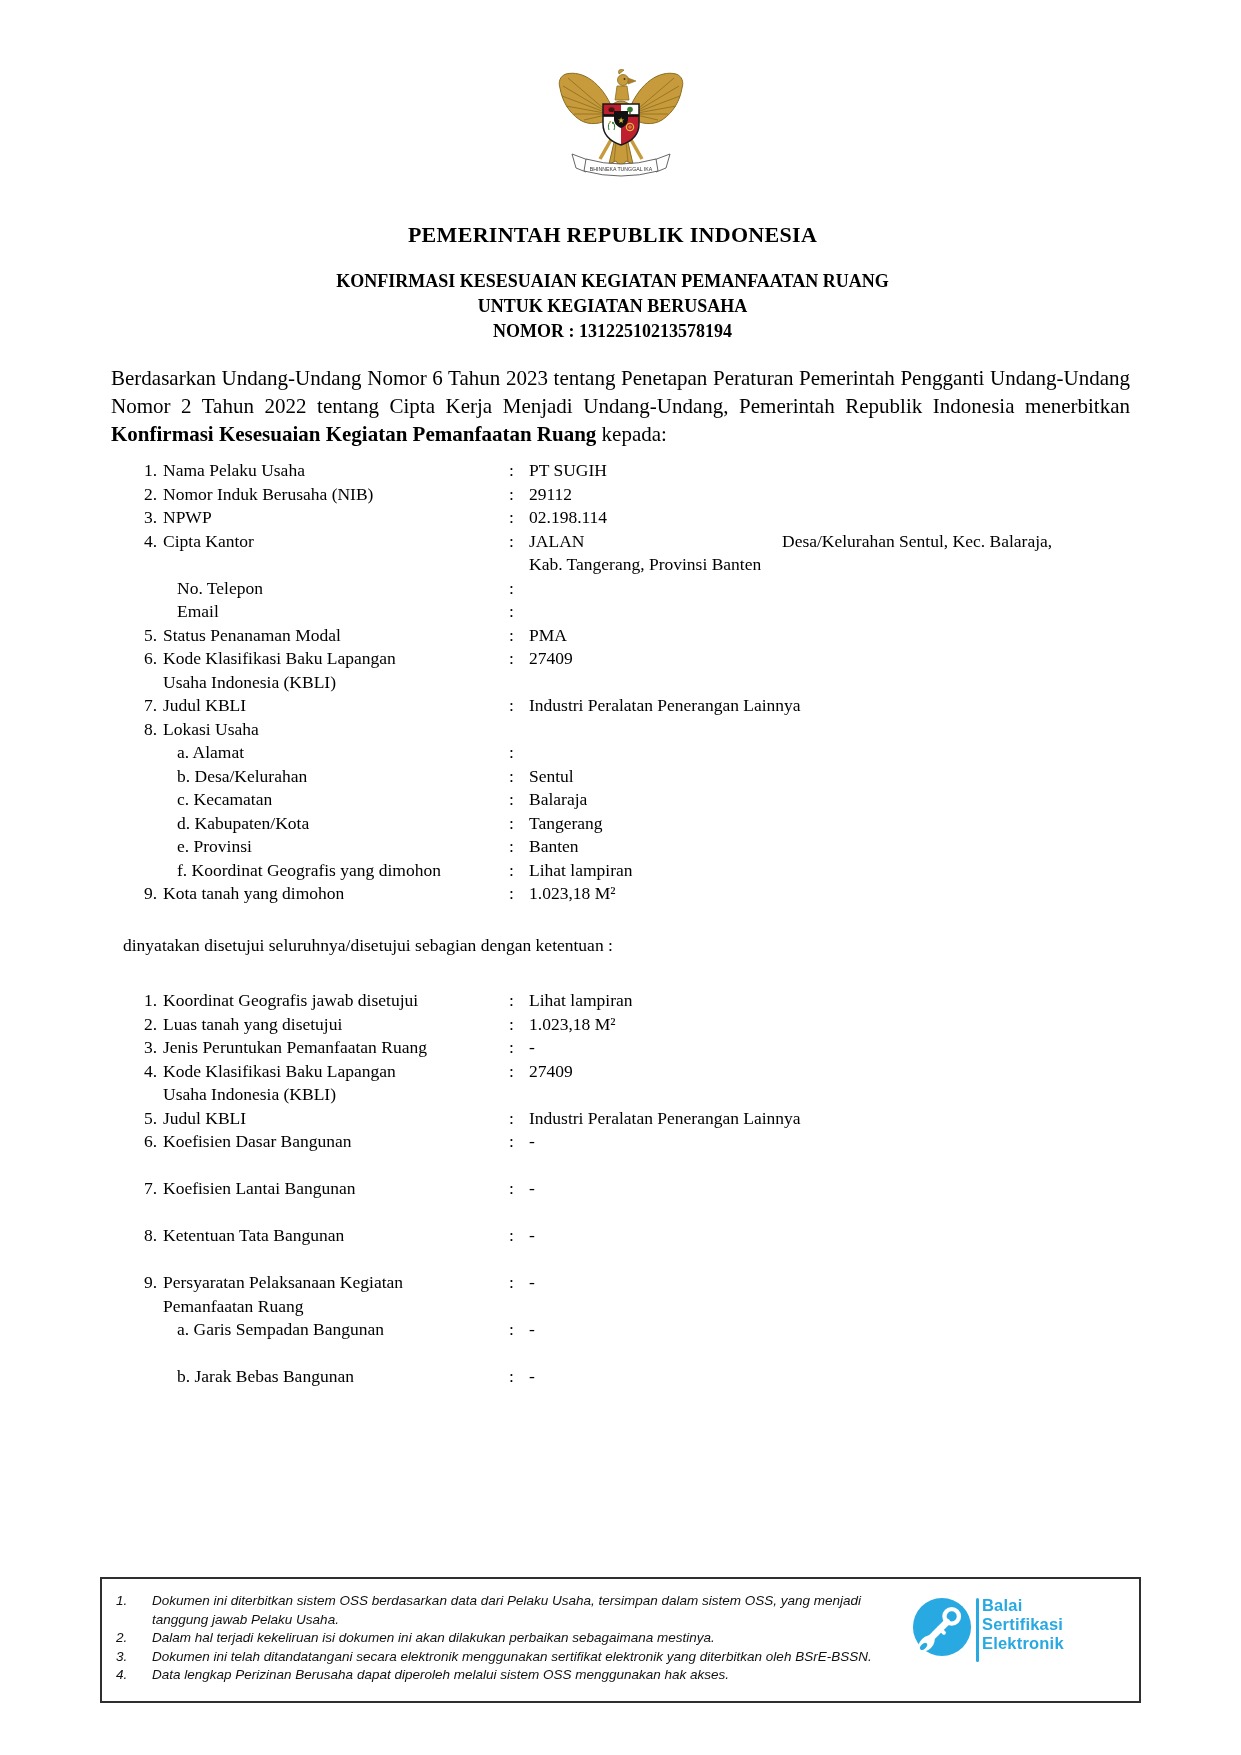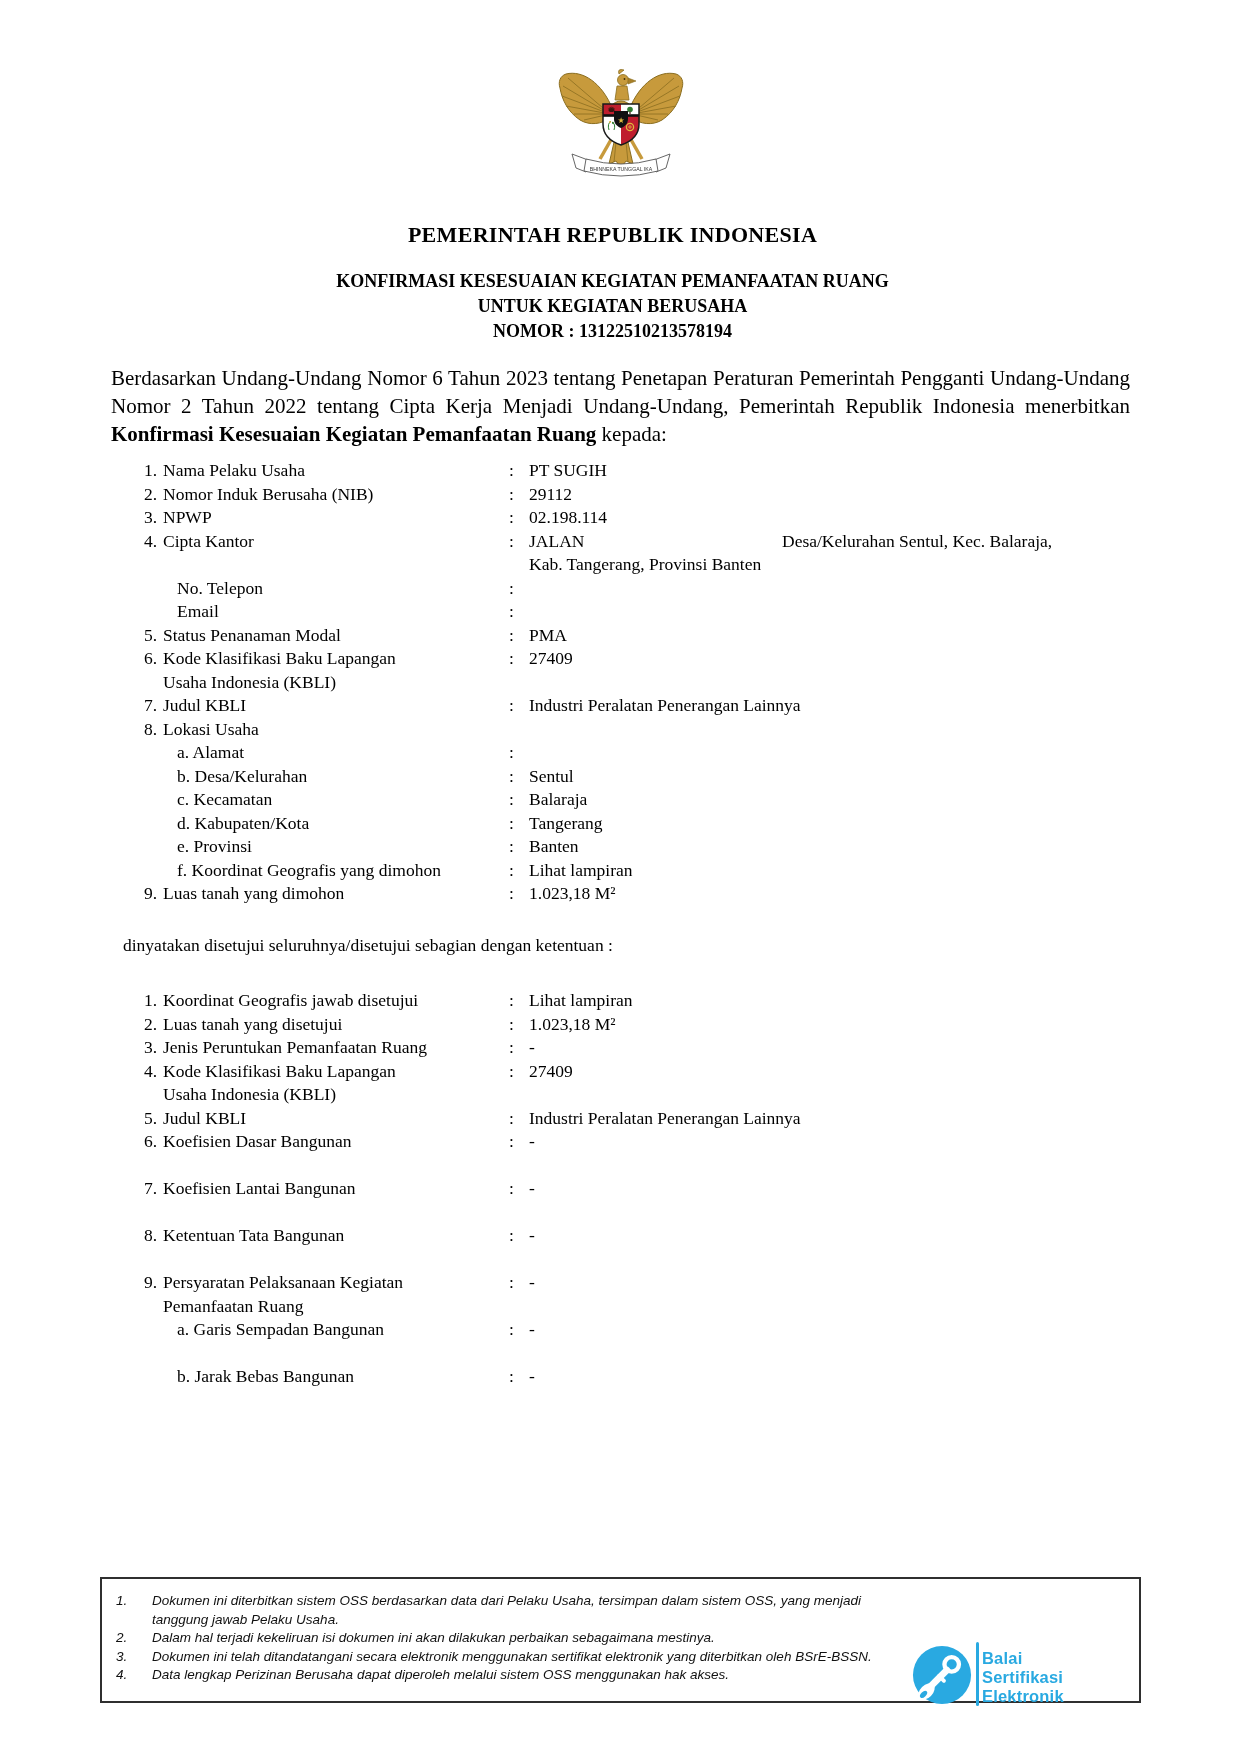--- a/index.html
+++ b/index.html
@@ -25,21 +25,21 @@
   .list2 { margin-top:32px; }
   .footer-box {
     position:absolute; top:1577px; left:100px; width:1041px; height:126px;
     border:2px solid #2f2f2f; box-sizing:border-box;
     display:flex; align-items:flex-start; padding:13px 16px 10px 14px; gap:16px;
   }
   .notes { flex:1; font-family:"Liberation Sans", sans-serif; font-style:italic;
            font-size:13.5px; line-height:18.5px; color:#111; }
   .note-row { display:grid; grid-template-columns:30px 1fr; }
   .note-row .note-num { padding-left:6px; }
-  .logo { width:212px; display:flex; align-items:flex-end; gap:3px; padding-top:4px;margin-top:44px; }
+  .logo { width:212px; display:flex; align-items:flex-start; gap:3px; padding-top:4px; }
   .logo-bar { width:3px; height:64px; background:#29a9e1; border-radius:2px; margin-top:2px; }
   .logo-text { font-family:"Liberation Sans", sans-serif; font-weight:bold;
                font-size:16.5px; line-height:19px; color:#29a9e1; letter-spacing:.2px; }
 </style>
 </head>
 <body>
 
 <div class="page">
 
   <div class="emblem-wrap">
@@ -259,21 +259,21 @@
         <span class="num"></span>
         <span class="label">
             <div>f. Koordinat Geografis yang dimohon</div>
           </span>
         <span class="colon">:</span>
         <span class="value">Lihat lampiran</span>
       </div>
       <div class="row">
         <span class="num">9.</span>
         <span class="label">
-            <div>Luas tanah yang dimohon</div>
+            <div>Kota tanah yang dimohon</div>
           </span>
         <span class="colon">:</span>
         <span class="value">1.023,18 M²</span>
       </div>
     </div>
 
     <div class="decision">dinyatakan disetujui seluruhnya/disetujui sebagian dengan ketentuan :</div>
 
     <div class="rows list2">
       <div class="row">

